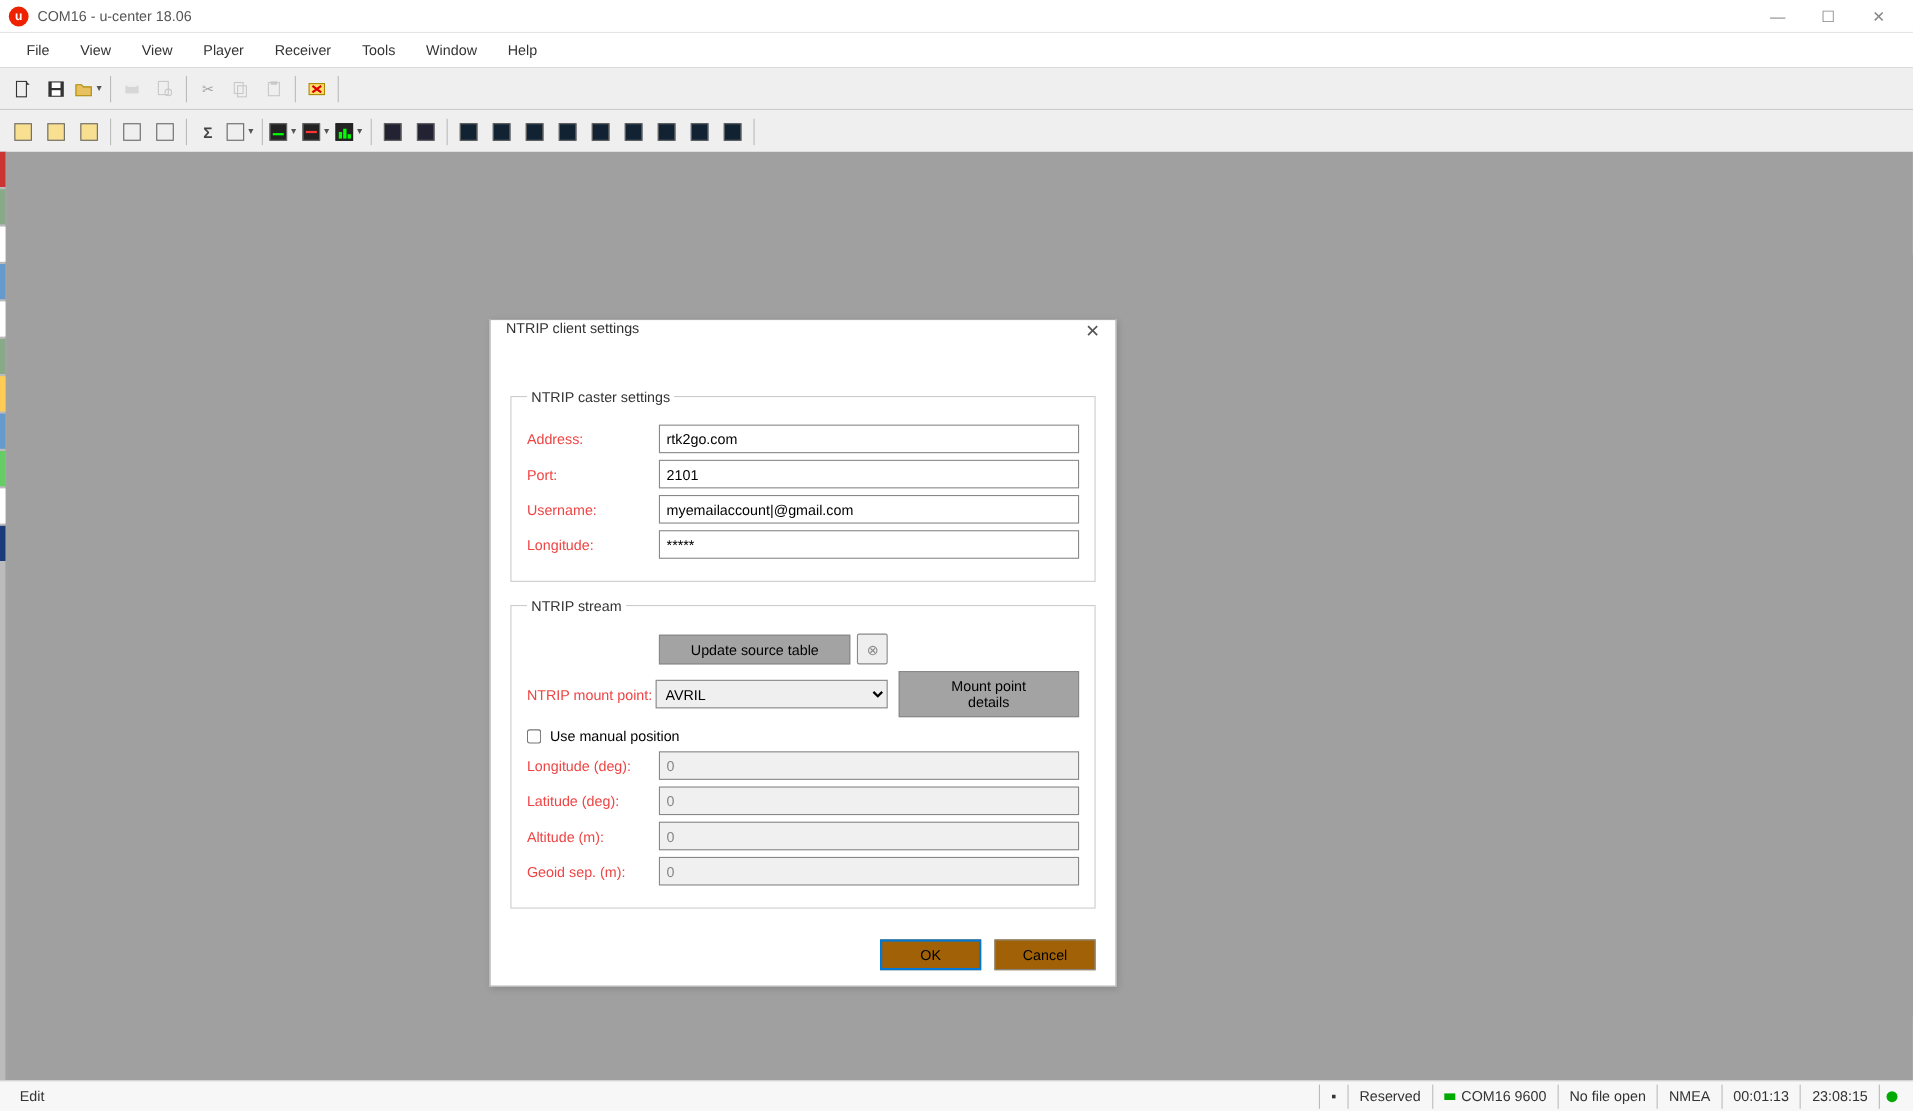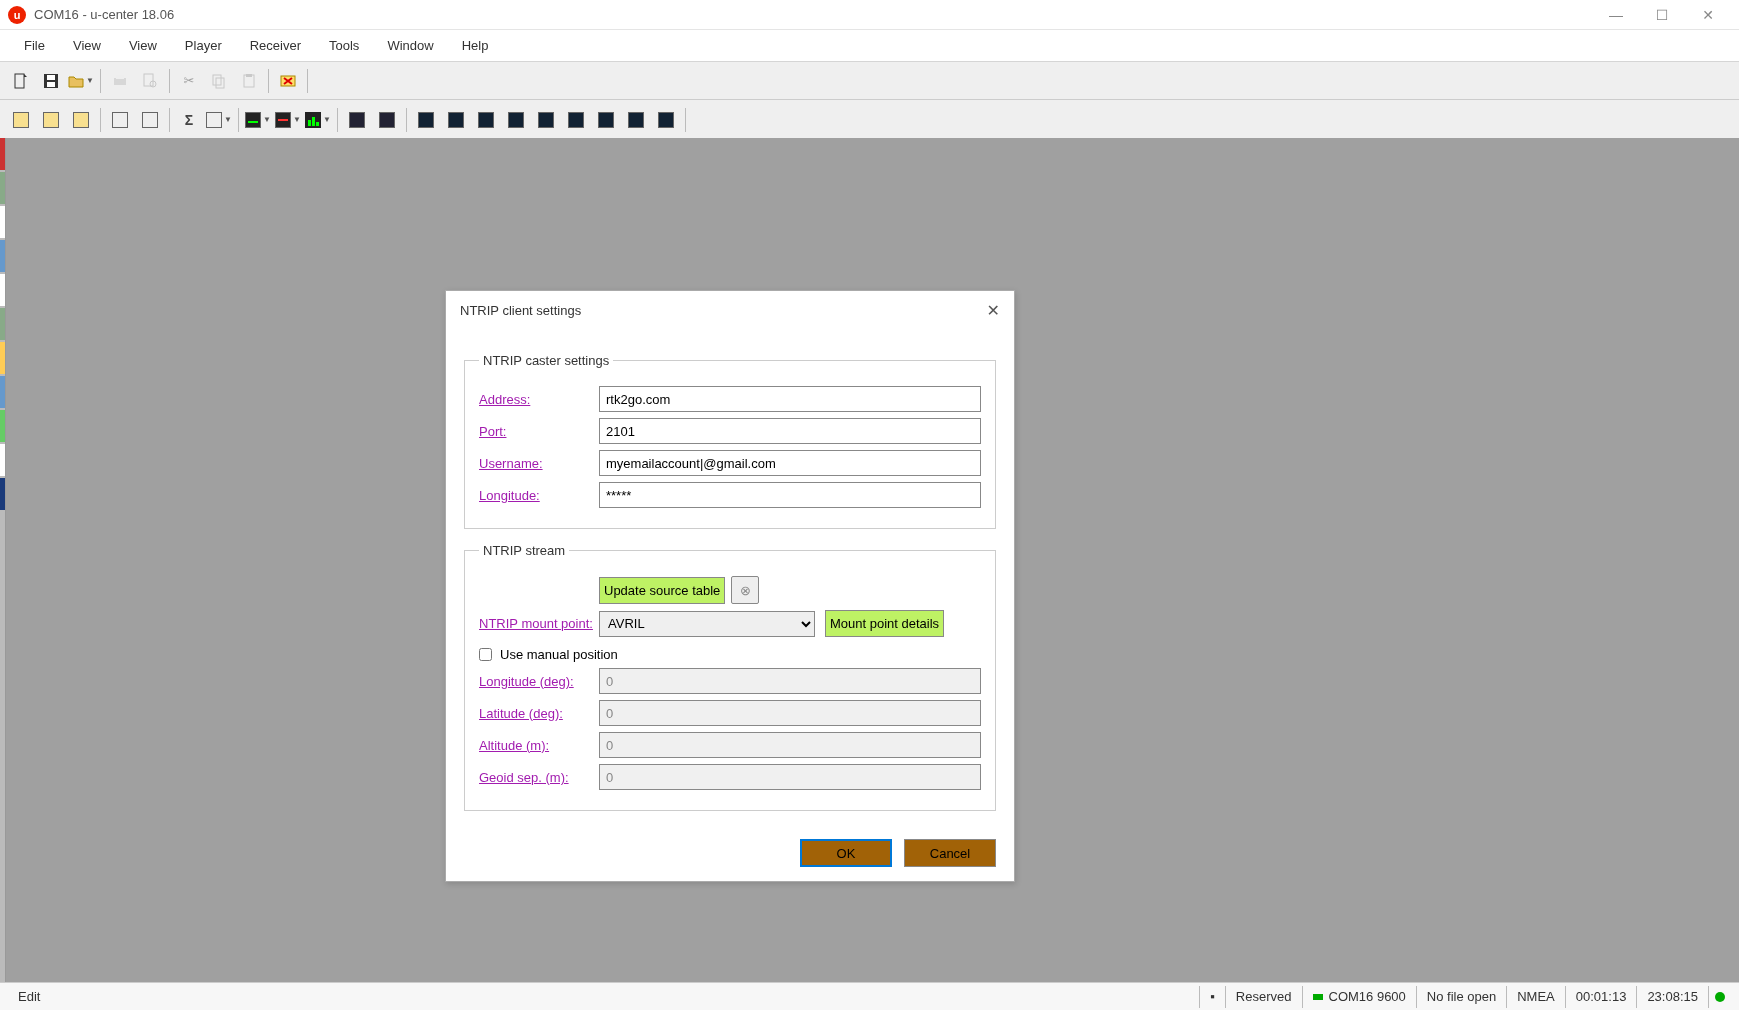--- a/index.html
+++ b/index.html
@@ -31,31 +31,31 @@
 .leftstrip { position: absolute; top: 0; left: 0; width: 6px; height: 100%; background: #bbb; border-right: 1px solid #999; }
 .leftstrip div { height: 32px; margin-bottom: 2px; }
 
 
 .tb-row3 { height: 38px; background: #efefef; border-bottom: 1px solid #ccc; display: flex; align-items: center; padding: 0 6px; }
 .tb-row4 { height: 38px; background: #efefef; border-bottom: 1px solid #ccc; display: flex; align-items: center; padding: 0 6px; }
 .tb-row5 { height: 36px; background: #fff; border-bottom: 1px solid #ccc; display: flex; align-items: center; padding: 0 6px; }
 
 
 .dialog { position: absolute; left: 445px; top: 152px; width: 570px; background: #fff; border: 1px solid #aaa; box-shadow: 1px 2px 6px rgba(0,0,0,0.15); z-index: 100; }
-.dialog .dlg-title { height: 38px; display: flex; align-items: center; padding: 0 14px; font-size: 14px; color: #333; }
+.dialog .dlg-title { height: 38px; display: flex; padding: 0 14px; font-size: 14px; color: #333; }
 .dialog .dlg-title .close { margin-left: auto; font-size: 16px; color: #555; }
 .dialog .dlg-body { padding: 0 18px 14px; margin-top: 24px; }
 fieldset { border: 1px solid #ccc; padding: 12px 14px 14px; margin-bottom: 14px; }
 fieldset legend { padding: 0 4px; color: #333; font-size: 13px; }
 .frow { display: flex; align-items: center; margin: 6px 0; }
-.frow label { width: 120px; color: #a21caf; text-decoration: underline; }
+.frow label { width: 120px; color: #ef4444; }
 .frow input[type=text], .frow input[type=password] { flex: 1; height: 26px; border: 1px solid #888; padding: 2px 6px; font-size: 13px; }
 .frow input.ro { background: #f0f0f0; color: #888; }
 .frow select { width: 216px; height: 26px; border: 1px solid #888; padding: 2px 4px; font-size: 13px; }
-.btn2 { border: 1px solid #888; background: #bef264; padding: 5px 4px; font-size: 13px; cursor: default; }
+.btn2 { border: 1px solid #888; background: #a3a3a3; padding: 5px 28px; font-size: 13px; cursor: default; }
 .stopbtn { width: 28px; height: 28px; border: 1px solid #888; background: #eee; display: inline-flex; align-items: center; justify-content: center; margin-left: 6px; color: #888; border-radius: 2px; }
 .dlg-buttons { display: flex; justify-content: flex-end; gap: 12px; padding: 0 18px 14px; }
 .dlg-buttons button { width: 92px; height: 28px; border: 1px solid #888; background: #a16207; }
 .dlg-buttons button.primary { border: 2px solid #0078d7; }
 
 
 .statusbar { position: absolute; bottom: 0; left: 0; right: 0; height: 28px; background: #f7f7f7; border-top: 1px solid #ccc; display: flex; align-items: center; padding: 0 8px; font-size: 13px; color: #333; }
 .statusbar .seg { padding: 0 10px; border-left: 1px solid #bbb; height: 22px; display: flex; align-items: center; }
 .statusbar .seg:first-child { border-left: none; }
 .statusbar .flex { flex: 1; }

